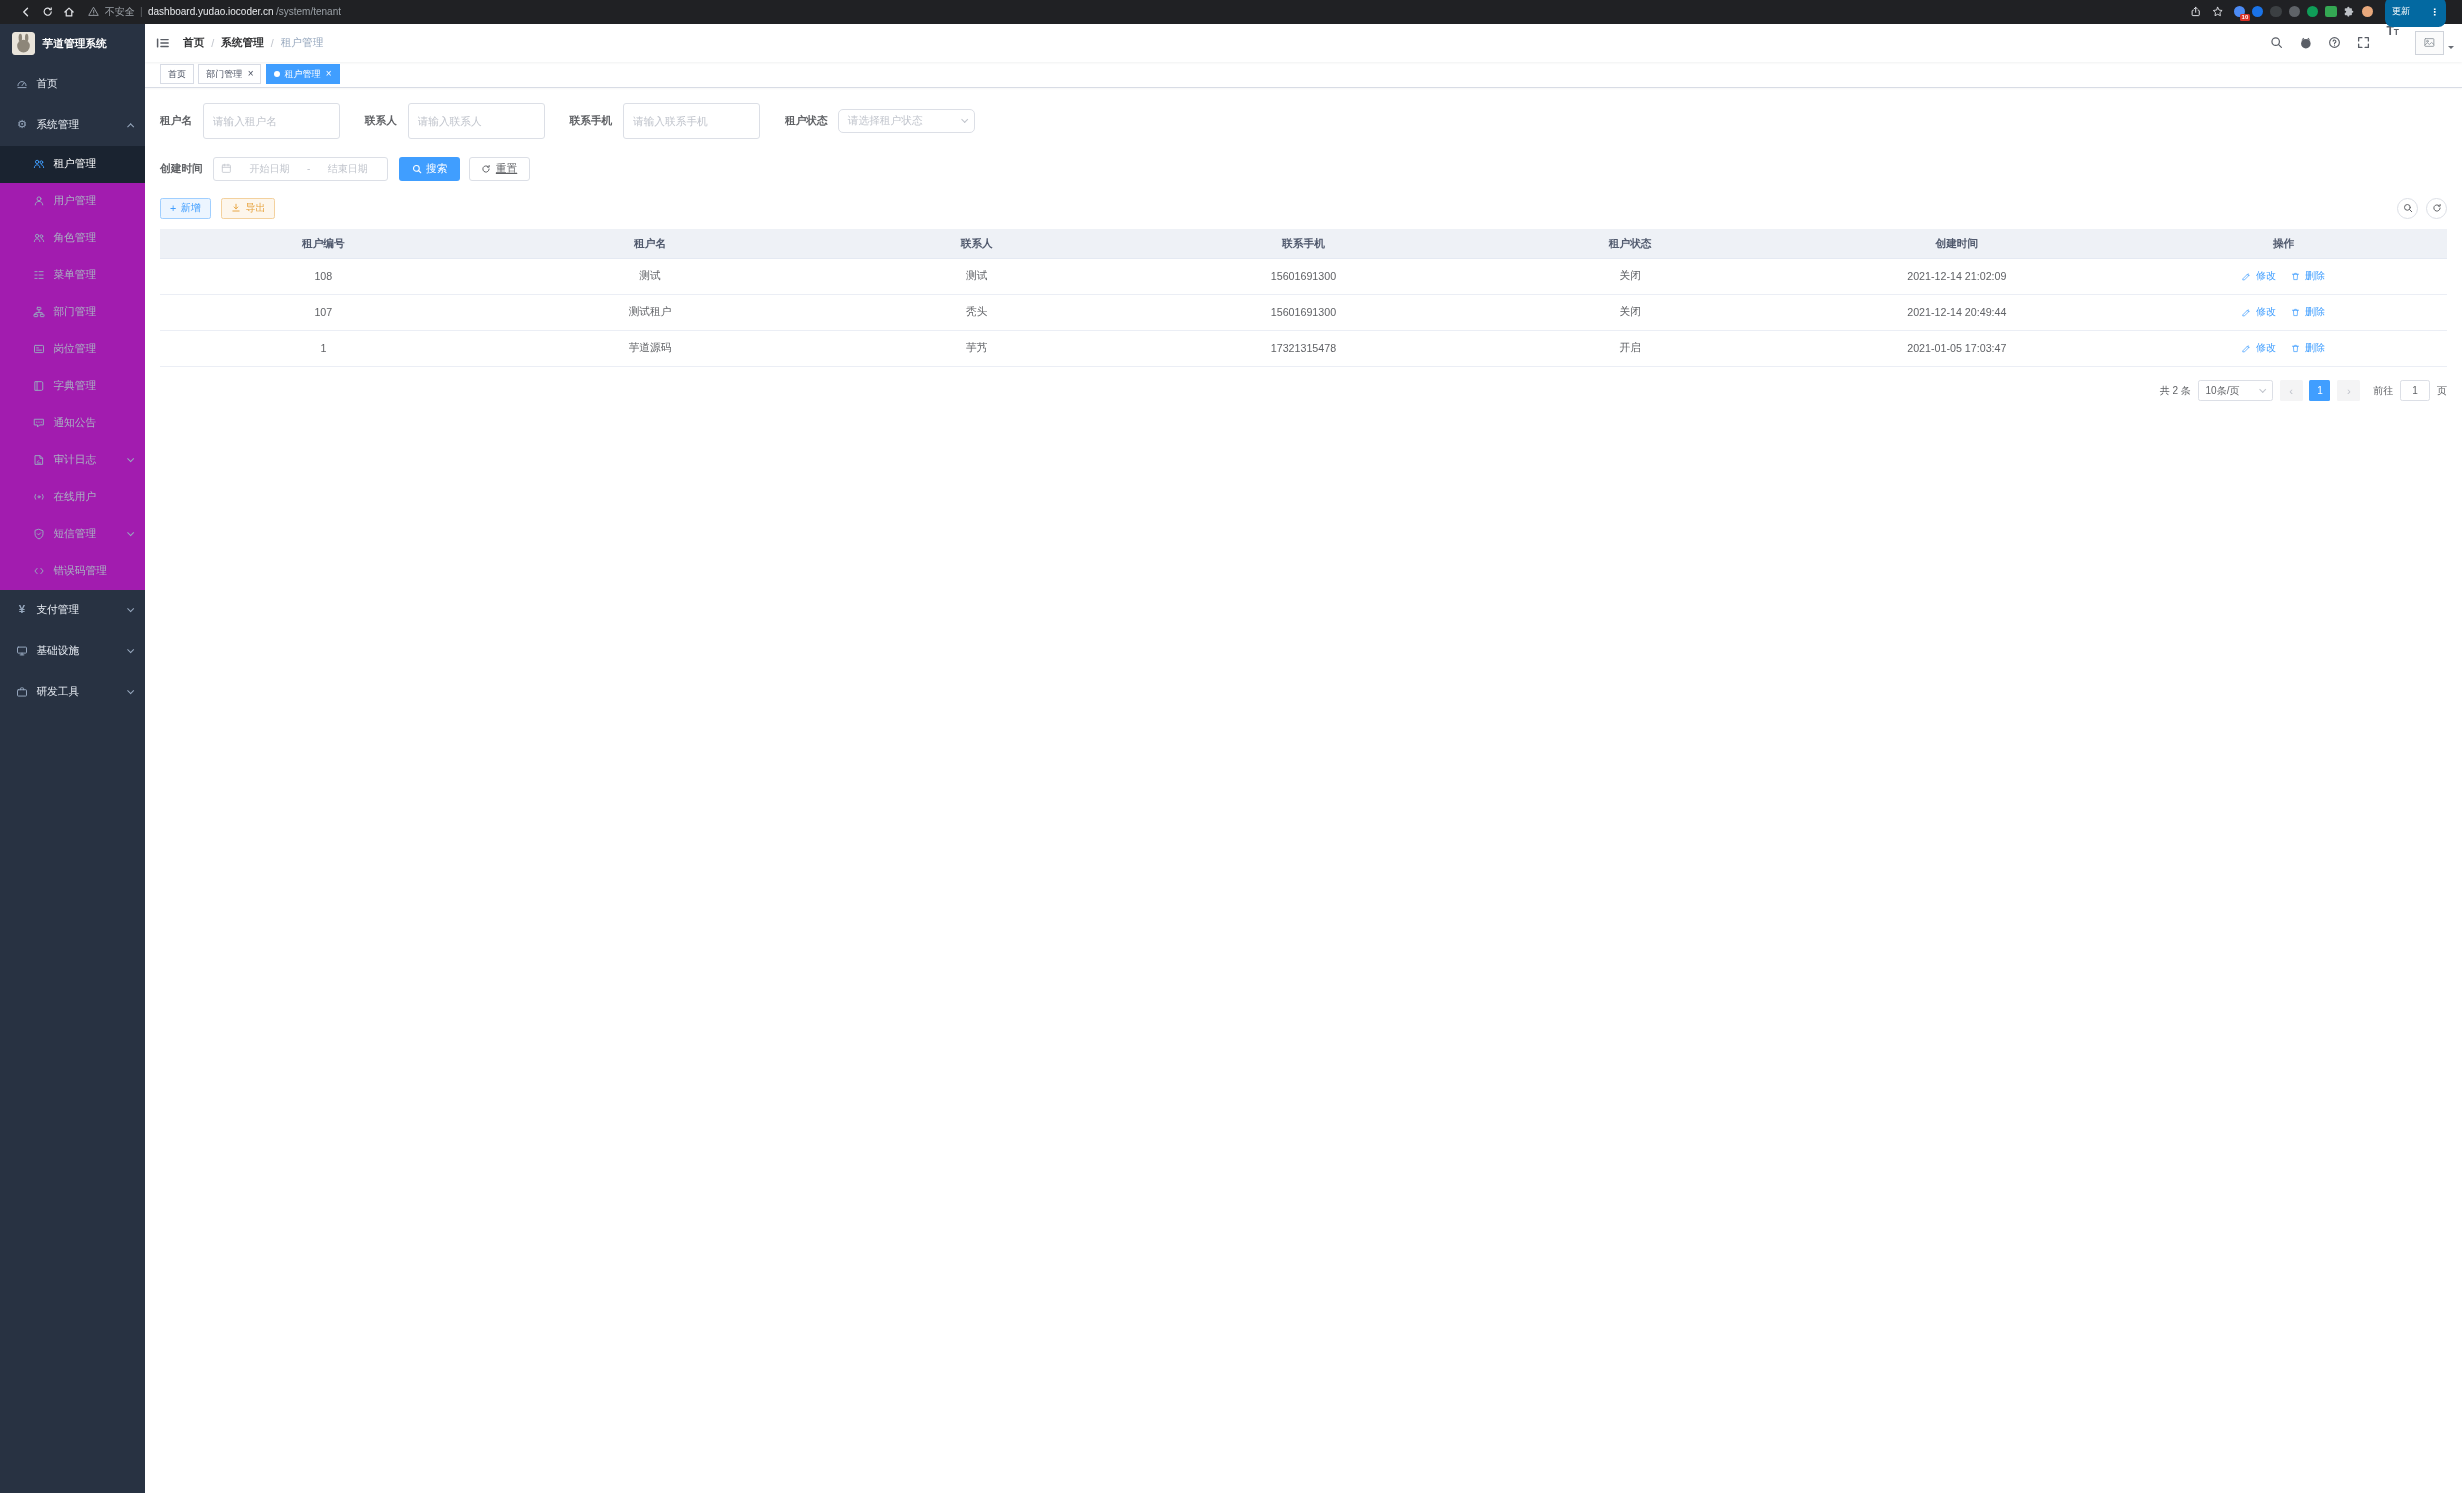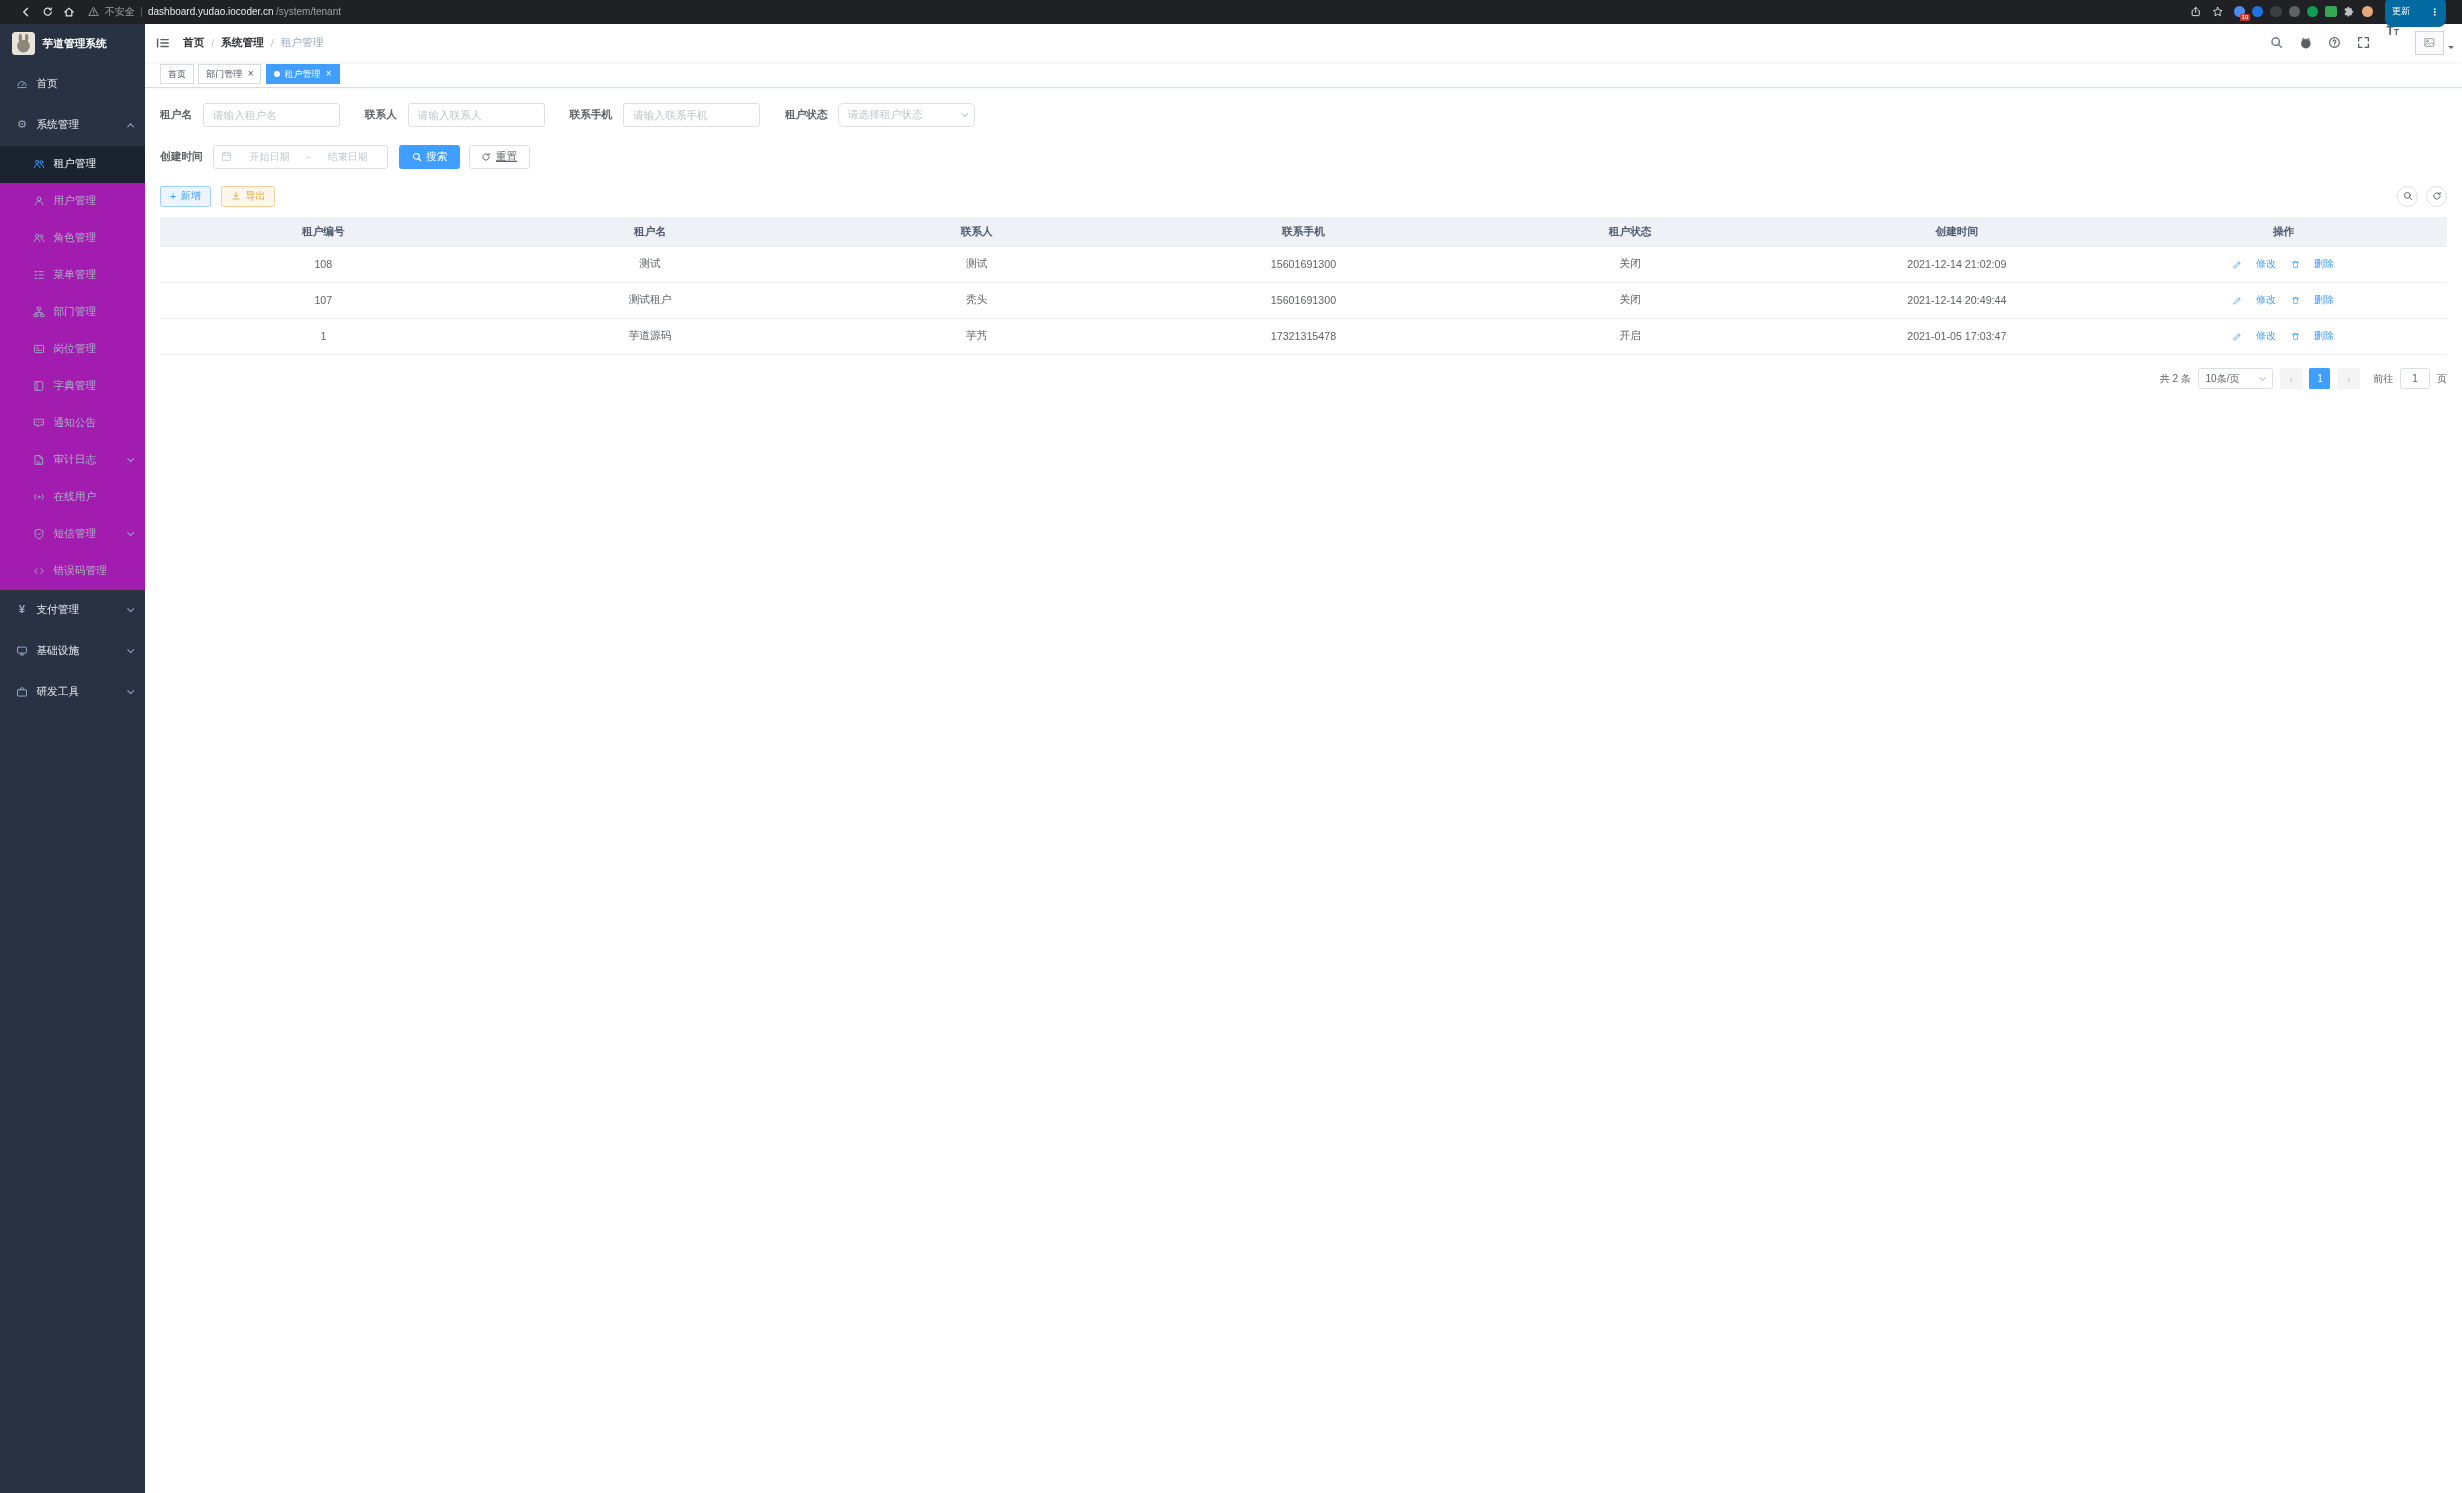--- a/index.html
+++ b/index.html
@@ -56,21 +56,21 @@
   .tab-dot { width:6px; height:6px; border-radius:50%; background:#fff; }
   .tab-close { font-size:10px; line-height:1; margin-left:0.8px; }
 
   
   .content { padding:15px; }
   .filter-row { display:flex; align-items:center; }
   .row1 { margin-bottom:18px; }
   .row2 { margin-bottom:17px; }
   .fitem { display:flex; align-items:center; margin-right:25px; }
   .flabel { font-weight:700; color:#606266; margin-right:10.7px; white-space:nowrap; font-size:10.7px; }
-  .finput { width:137px; height:24px; border:0.8px solid #dcdfe6; border-radius:3px; padding:0 9px; font-size:10.7px; color:#606266; font-family:inherit; outline:none; background:#fff; }
+  .finput { width:137px; height:36px; border:0.8px solid #dcdfe6; border-radius:3px; padding:0 9px; font-size:10.7px; color:#606266; font-family:inherit; outline:none; background:#fff; }
   .finput::placeholder { color:#c0c4cc; }
   .fselect { width:137px; height:24px; border:0.8px solid #dcdfe6; border-radius:5px; display:flex; align-items:center; justify-content:space-between; padding:0 8.4px; color:#c0c4cc; cursor:pointer; background:#fff; }
   .sel-chev { width:5.3px; height:5.3px; border-right:1.1px solid #c0c4cc; border-bottom:1.1px solid #c0c4cc; transform:rotate(45deg) translateY(-1.5px); }
   .date-range { width:175px; height:24px; border:0.8px solid #dcdfe6; border-radius:3px; display:flex; align-items:center; padding:0 6.9px; gap:4.6px; color:#c0c4cc; font-size:10px; background:#fff; cursor:text; }
   .date-part { flex:1; text-align:center; color:#c0c4cc; }
   .date-sep { color:#c0c4cc; }
   .btn { height:24px; border-radius:3px; display:inline-flex; align-items:center; gap:4.6px; padding:0 11.4px; font-size:10.7px; cursor:pointer; border:0.8px solid transparent; font-family:inherit; white-space:nowrap; }
   .btn-primary { background:#409eff; color:#fff; }
   .btn-default { background:#fff; border-color:#dcdfe6; color:#606266; }
   .btn-sm { height:21px; padding:0 9px; border-radius:2.3px; font-size:10px; }
@@ -78,21 +78,21 @@
   .btn-plain-warning { background:#fdf6ec; border-color:#f3d19e; color:#e6a23c; }
   .ml12 { margin-left:9px;text-decoration:underline; }
   .toolbar-row { display:flex; align-items:center; gap:10px; margin-bottom:10.7px; }
   .toolbar-icons { margin-left:auto; display:flex; gap:7.6px; }
   .icon-circle { width:21px; height:21px; border:0.8px solid #dcdfe6; border-radius:50%; display:flex; align-items:center; justify-content:center; color:#606266; background:#fff; cursor:pointer; }
 
   
   table { width:100%; border-collapse:collapse; table-layout:fixed; font-size:10.7px; }
   thead th { background:#eef1f6; color:#515a6e; font-weight:700; height:29px; border-bottom:0.8px solid #e4e9f2; text-align:center; }
   tbody td { height:36px; color:#606266; border-bottom:0.8px solid #ebeef5; text-align:center; }
-  .op-link { color:#409eff; font-size:10px; display:inline-flex; align-items:center; gap:14px; margin:0 6px; cursor:pointer; }
+  .op-link { color:#409eff; font-size:10px; display:inline-flex; align-items:center; gap:5px; margin:0 6px; cursor:pointer; }
 
   
   .pagination { display:flex; align-items:center; justify-content:flex-end; margin-top:13.7px; gap:6.9px; font-size:10px; color:#606266; }
   .psel { width:75px; height:21px; border:0.8px solid #dcdfe6; border-radius:2.3px; display:flex; align-items:center; justify-content:space-between; padding:0 6.9px; color:#606266; cursor:pointer; background:#fff; }
   .pbtn { min-width:23px; height:21px; background:#f4f4f5; border-radius:1.5px; display:flex; align-items:center; justify-content:center; color:#c0c4cc; font-size:11.4px; cursor:pointer; }
   .pcur { min-width:21px; height:21px; background:#409eff; color:#fff; border-radius:1.5px; display:flex; align-items:center; justify-content:center; font-size:10px; cursor:pointer; }
   .goto-input { width:30px; height:21px; border:0.8px solid #dcdfe6; border-radius:2.3px; text-align:center; font-size:10px; color:#606266; outline:none; font-family:inherit; }
   .yen { font-size:11.4px; font-weight:700; }
 </style>
 </head>

